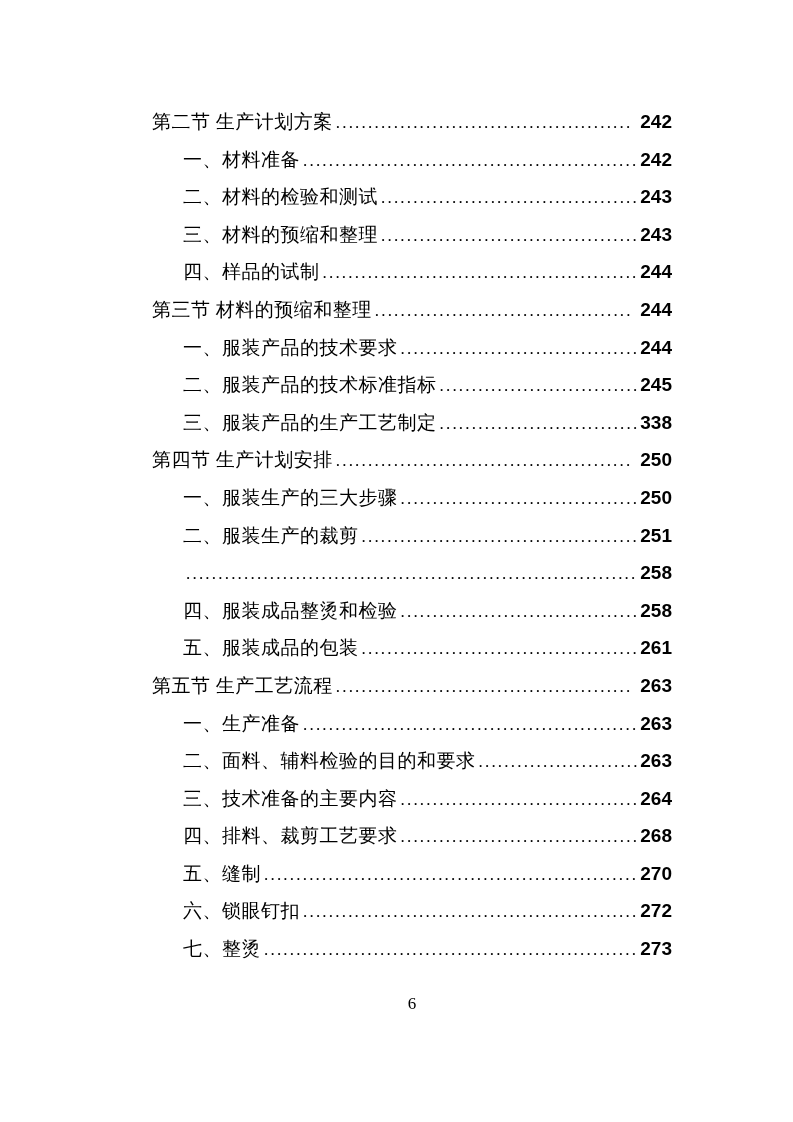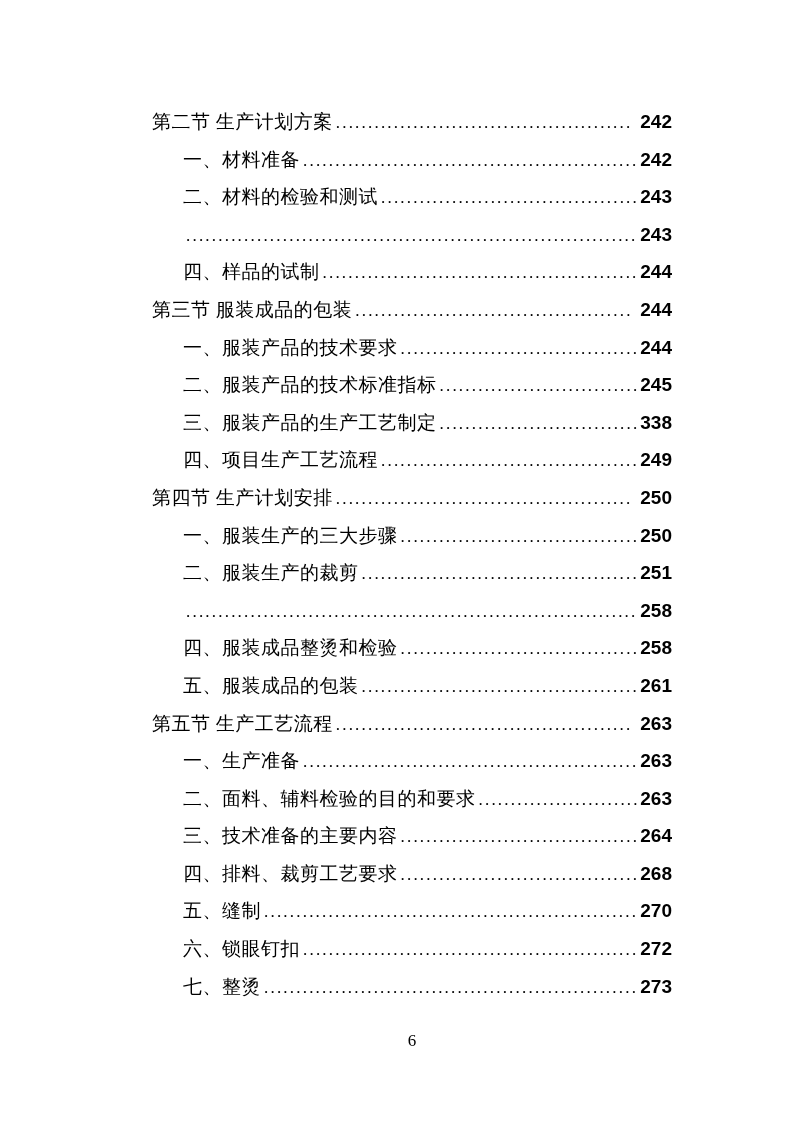--- a/index.html
+++ b/index.html
@@ -67,52 +67,48 @@
     <span class="toc-label">一、材料准备</span>
     <span class="dot-leader"></span>
     <span class="toc-page">242</span>
   </div>
       <div class="toc-row level-2">
     <span class="toc-label">二、材料的检验和测试</span>
     <span class="dot-leader"></span>
     <span class="toc-page">243</span>
   </div>
       <div class="toc-row level-2">
+    <span class="toc-label">三、材料的预缩和整理</span>
     <span class="dot-leader"></span>
     <span class="toc-page">243</span>
   </div>
       <div class="toc-row level-2">
     <span class="toc-label">四、样品的试制</span>
     <span class="dot-leader"></span>
     <span class="toc-page">244</span>
   </div>
       <div class="toc-row level-1">
-    <span class="toc-label">第三节 服装成品的包装</span>
+    <span class="toc-label">第三节 材料的预缩和整理</span>
     <span class="dot-leader"></span>
     <span class="toc-page">244</span>
   </div>
       <div class="toc-row level-2">
     <span class="toc-label">一、服装产品的技术要求</span>
     <span class="dot-leader"></span>
     <span class="toc-page">244</span>
   </div>
       <div class="toc-row level-2">
     <span class="toc-label">二、服装产品的技术标准指标</span>
     <span class="dot-leader"></span>
     <span class="toc-page">245</span>
   </div>
       <div class="toc-row level-2">
     <span class="toc-label">三、服装产品的生产工艺制定</span>
     <span class="dot-leader"></span>
     <span class="toc-page">338</span>
-  </div>
-      <div class="toc-row level-2">
-    <span class="toc-label">四、项目生产工艺流程</span>
-    <span class="dot-leader"></span>
-    <span class="toc-page">249</span>
   </div>
       <div class="toc-row level-1">
     <span class="toc-label">第四节 生产计划安排</span>
     <span class="dot-leader"></span>
     <span class="toc-page">250</span>
   </div>
       <div class="toc-row level-2">
     <span class="toc-label">一、服装生产的三大步骤</span>
     <span class="dot-leader"></span>
     <span class="toc-page">250</span>

